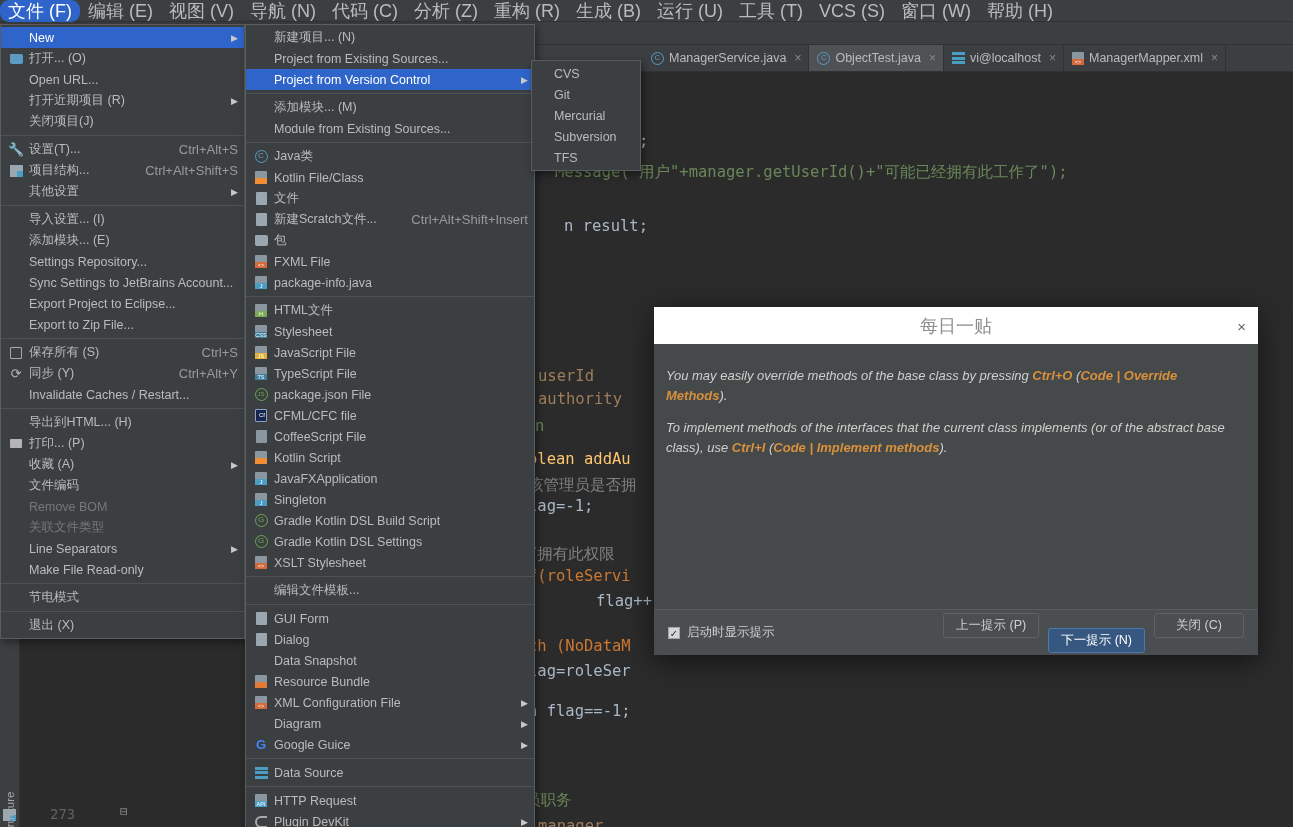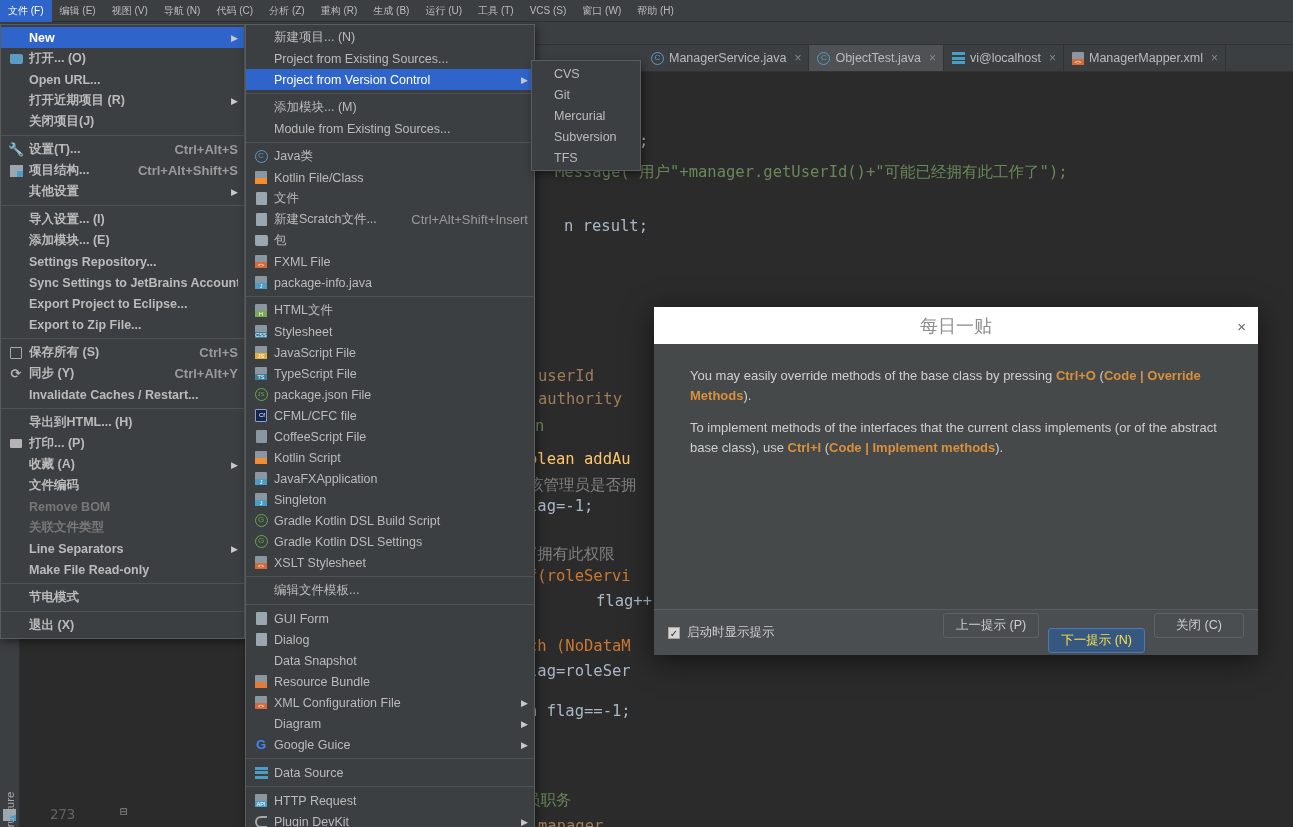--- a/index.html
+++ b/index.html
@@ -16,21 +16,21 @@
 
   
   .menubar {
     position:absolute; left:0; top:0; width:1293px; height:22px;
     background:#3c3f41; display:flex; align-items:center;
     border-bottom:1px solid #2f3132;
     z-index: 40;
   }
   .menubar .mi {
     padding: 2px 8px; height:22px; line-height:18px; color:#bbbbbb;
-    font-size:10px; white-space:nowrap; display:flex; align-items:center;
+    font-size:18px; white-space:nowrap; display:flex; align-items:center;border-radius:9px;
   }
   .menubar .mi.active { background:#2f65ca; color:#ffffff; }
 
   
   .editor-area { position:absolute; left:0; top:22px; width:1293px; height:805px; background:#2b2b2b; }
 
   .navbar {
     position:absolute; left:0; top:22px; width:1293px; height:23px;
     background:#3c3f41; display:flex; align-items:center; padding-left:6px;
     z-index: 5; border-bottom:1px solid #323232;
@@ -68,21 +68,21 @@
     transform: rotate(-90deg); transform-origin: center center;
     font-size:11.5px; color:#a9a9a9; white-space:nowrap; text-align:left;
   }
   .left-strip .dot-ico { position:absolute; left:3px; bottom:6px; }
 
   
   .popup {
     position:absolute; background:#3c3f41; border:1px solid #5a5d5e;
     box-shadow: 2px 3px 8px rgba(0,0,0,.45); z-index:50; padding:2px 0;
   }
-  #file-menu { left:0px; top:24px; width:245px;font-weight:bold; }
+  #file-menu { left:0px; top:24px; width:245px; }
   .mrow {
     display:flex; align-items:center; height:21px; padding:0 6px 0 6px;
     font-size:12.5px; color:#bbbbbb; white-space:nowrap; position:relative;
   }
   .mrow.hl { background:#2f65ca; color:#ffffff; }
   .mrow.dim { color:#777777; }
   .mrow .ico { width:18px; min-width:18px; height:16px; margin-right:4px; display:flex; align-items:center; justify-content:center; }
   .mrow .lbl { flex:1; overflow:hidden; }
   .mrow .acc { color:#9a9a9a; font-size:13px; margin-left:18px; }
   .mrow .arrow { margin-left:10px; font-size:9px; color:#c9c9c9; }
@@ -124,37 +124,37 @@
   }
   #tip-dialog .titlebar {
     height:37px; background:#ffffff; display:flex; align-items:center;
     justify-content:center; position:relative; flex:0 0 auto;
   }
   #tip-dialog .titlebar .ttl { font-size:18px; color:#8e8e8e; }
   #tip-dialog .titlebar .closeb {
     position:absolute; right:12px; top:50%; transform:translateY(-50%);
     font-size:15px; color:#666; line-height:1; cursor:pointer;
   }
-  #tip-dialog .body { flex:1 1 auto; background:#45494a; padding:22px 20px 10px 36px; }
+  #tip-dialog .body { flex:1 1 auto; background:#45494a; padding:22px 20px 10px 12px;font-style:italic; }
   #tip-dialog .body p { font-size:13px; color:#cfcfcf; line-height:1.55; margin-bottom:12px; }
   #tip-dialog .body b { color:#d9903d; font-weight:bold; }
   #tip-dialog .footer {
     flex:0 0 auto; height:46px; background:#4b4e50; border-top:1px solid #5a5d5e;
     display:flex; align-items:center; padding:0 14px;
   }
   .chk { display:flex; align-items:center; gap:7px; font-size:12.5px; color:#cfcfcf;}
   .chkbox { width:12px; height:12px; border:1px solid #a5a5a5; background:#d6d6d6; color:#2b2b2b;
             font-size:10px; line-height:11px; text-align:center; }
   .btns { margin-left:auto; display:flex; gap:9px; }
   .btn {
     min-width:90px; height:25px; border:1px solid #5e6264; background:#4b4e50;
     color:#cfcfcf; font-size:12.5px; display:flex; align-items:center; justify-content:center;
     border-radius:3px; padding:0 12px; white-space:nowrap;
   }
-  .btn.primary { background:#365880; border-color:#4a7ab0; color:#fde047;margin-top:15px; }
+  .btn.primary { background:#365880; border-color:#4a7ab0; color:#ffffff;margin-top:15px; }
 </style>
 </head>
 <body>
 
 <div id="root">
 
   <div class="editor-area"></div>
   <div class="gutter-strip"></div>
 
   <div class="editor-code" id="code-holder">

